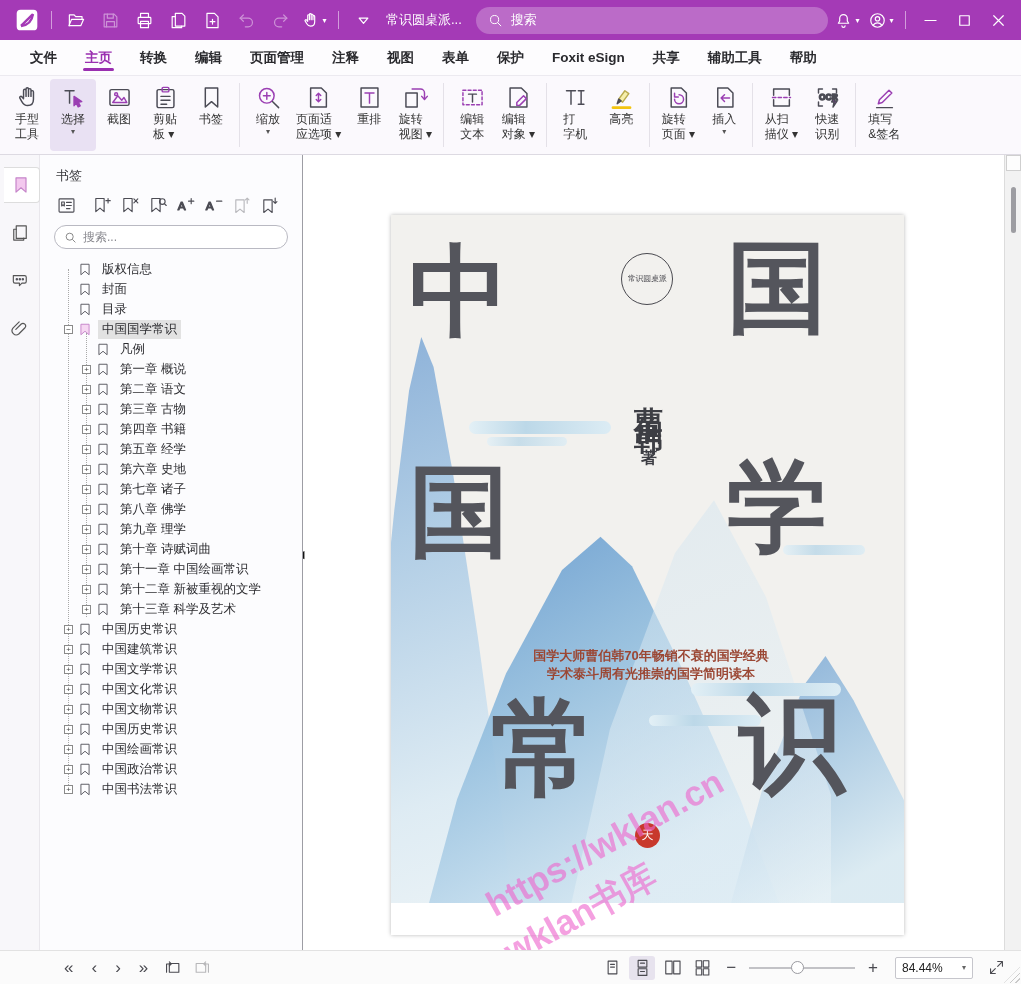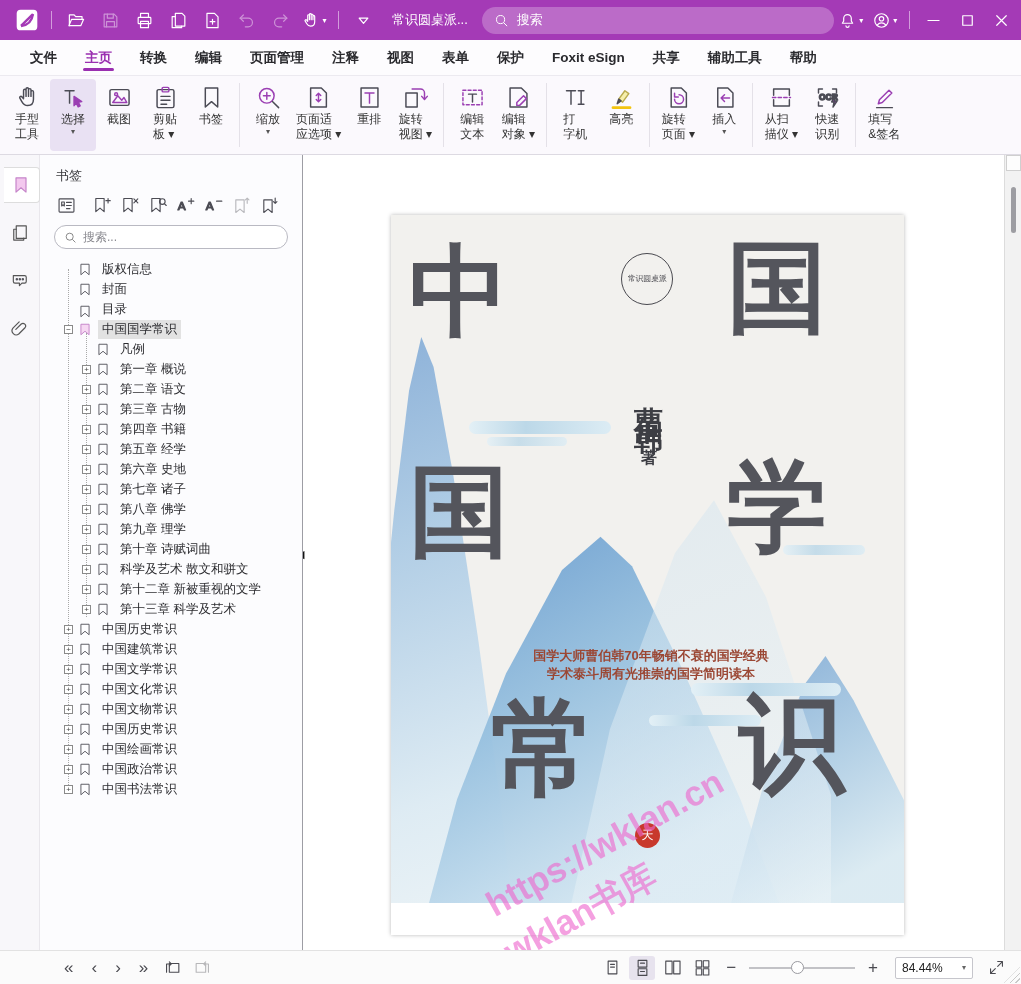--- a/index.html
+++ b/index.html
@@ -8,21 +8,21 @@
   .app { position:relative; width:1021px; height:984px; background:#fff; }
 
   
   .titlebar { position:absolute; top:0; left:0; right:0; height:40px; background:#a43ab6; display:flex; align-items:center; padding:0 6px 0 10px; color:#fff; }
   .tb-btn { width:26px; height:26px; margin:0 4px; display:inline-flex; align-items:center; justify-content:center; color:#fff; cursor:pointer; position:relative; }
   .tb-btn svg { width:19px; height:19px; stroke:#fff; stroke-width:1.5; fill:none; }
   .tb-btn.logo svg { width:22px; height:22px; }
   .tb-btn.disabled { opacity:.45; }
   .tb-btn .dd { font-size:8px; margin-left:2px; color:#fff; }
   .tb-sep { width:1px; height:18px; background:rgba(255,255,255,.5); margin:0 7px; }
-  .tab-title { color:#fff; font-size:13px; margin:0 14px 0 12px; white-space:nowrap; }
+  .tab-title { color:#fff; font-size:13px; margin:0 14px 0 6px; white-space:nowrap; }
   .tb-search { flex:0 0 352px; height:27px; border-radius:14px; background:rgba(255,255,255,.25); display:flex; align-items:center; padding:0 12px; color:#fff; margin-right:auto; }
   .tb-search svg { width:15px; height:15px; stroke:#fff; stroke-width:1.6; fill:none; margin-right:8px; }
   .tb-right { display:flex; align-items:center; margin-left:auto; }
 
   
   .menubar { position:absolute; top:40px; left:0; right:0; height:36px; background:#fdfcfe; border-bottom:1px solid #eceaf0; display:flex; align-items:center; padding:0 16px; }
   .menu-item { padding:0 14px; font-size:13.5px; font-weight:700; color:#2a2a2e; height:34px; line-height:34px; cursor:pointer; position:relative; white-space:nowrap; }
   .menu-item.active { color:#9a2fb0; }
   .menu-item.active::after { content:""; position:absolute; left:12px; right:12px; bottom:4px; height:3px; border-radius:2px; background:#9a2fb0; }
 
@@ -537,21 +537,21 @@
               </svg></span>
             <span class="tlabel">版权信息</span>
           </div>
           <div class="trow" style="padding-left: 10px;">
             <span class="tspace"></span>
             <span class="tflag"><svg viewBox="0 0 24 24" fill="none">
                 <path d="M5 3h14v18l-7-6-7 6z" stroke="#55555c" stroke-width="1.6"></path>
               </svg></span>
             <span class="tlabel">封面</span>
           </div>
-          <div class="trow" style="padding-left: 10px; align-items: flex-end;">
+          <div class="trow" style="padding-left: 10px;">
             <span class="tspace"></span>
             <span class="tflag"><svg viewBox="0 0 24 24" fill="none">
                 <path d="M5 3h14v18l-7-6-7 6z" stroke="#55555c" stroke-width="1.6"></path>
               </svg></span>
             <span class="tlabel">目录</span>
           </div>
           <div class="trow" style="padding-left: 10px;">
             <span class="texp">−</span>
             <span class="tflag"><svg viewBox="0 0 24 24" fill="none">
                 <path d="M5 3h14v18l-7-6-7 6z" stroke="#c583c9" fill="#f6d7f2" stroke-width="1.6"></path>
@@ -633,21 +633,21 @@
             <span class="tflag"><svg viewBox="0 0 24 24" fill="none">
                 <path d="M5 3h14v18l-7-6-7 6z" stroke="#55555c" stroke-width="1.6"></path>
               </svg></span>
             <span class="tlabel">第十章 诗赋词曲</span>
           </div>
           <div class="trow" style="padding-left: 28px;">
             <span class="texp">+</span>
             <span class="tflag"><svg viewBox="0 0 24 24" fill="none">
                 <path d="M5 3h14v18l-7-6-7 6z" stroke="#55555c" stroke-width="1.6"></path>
               </svg></span>
-            <span class="tlabel">科学及艺术 散文和骈文</span>
+            <span class="tlabel">第十一章 中国绘画常识</span>
           </div>
           <div class="trow" style="padding-left: 28px;">
             <span class="texp">+</span>
             <span class="tflag"><svg viewBox="0 0 24 24" fill="none">
                 <path d="M5 3h14v18l-7-6-7 6z" stroke="#55555c" stroke-width="1.6"></path>
               </svg></span>
             <span class="tlabel">第十二章 新被重视的文学</span>
           </div>
           <div class="trow" style="padding-left: 28px;">
             <span class="texp">+</span>

